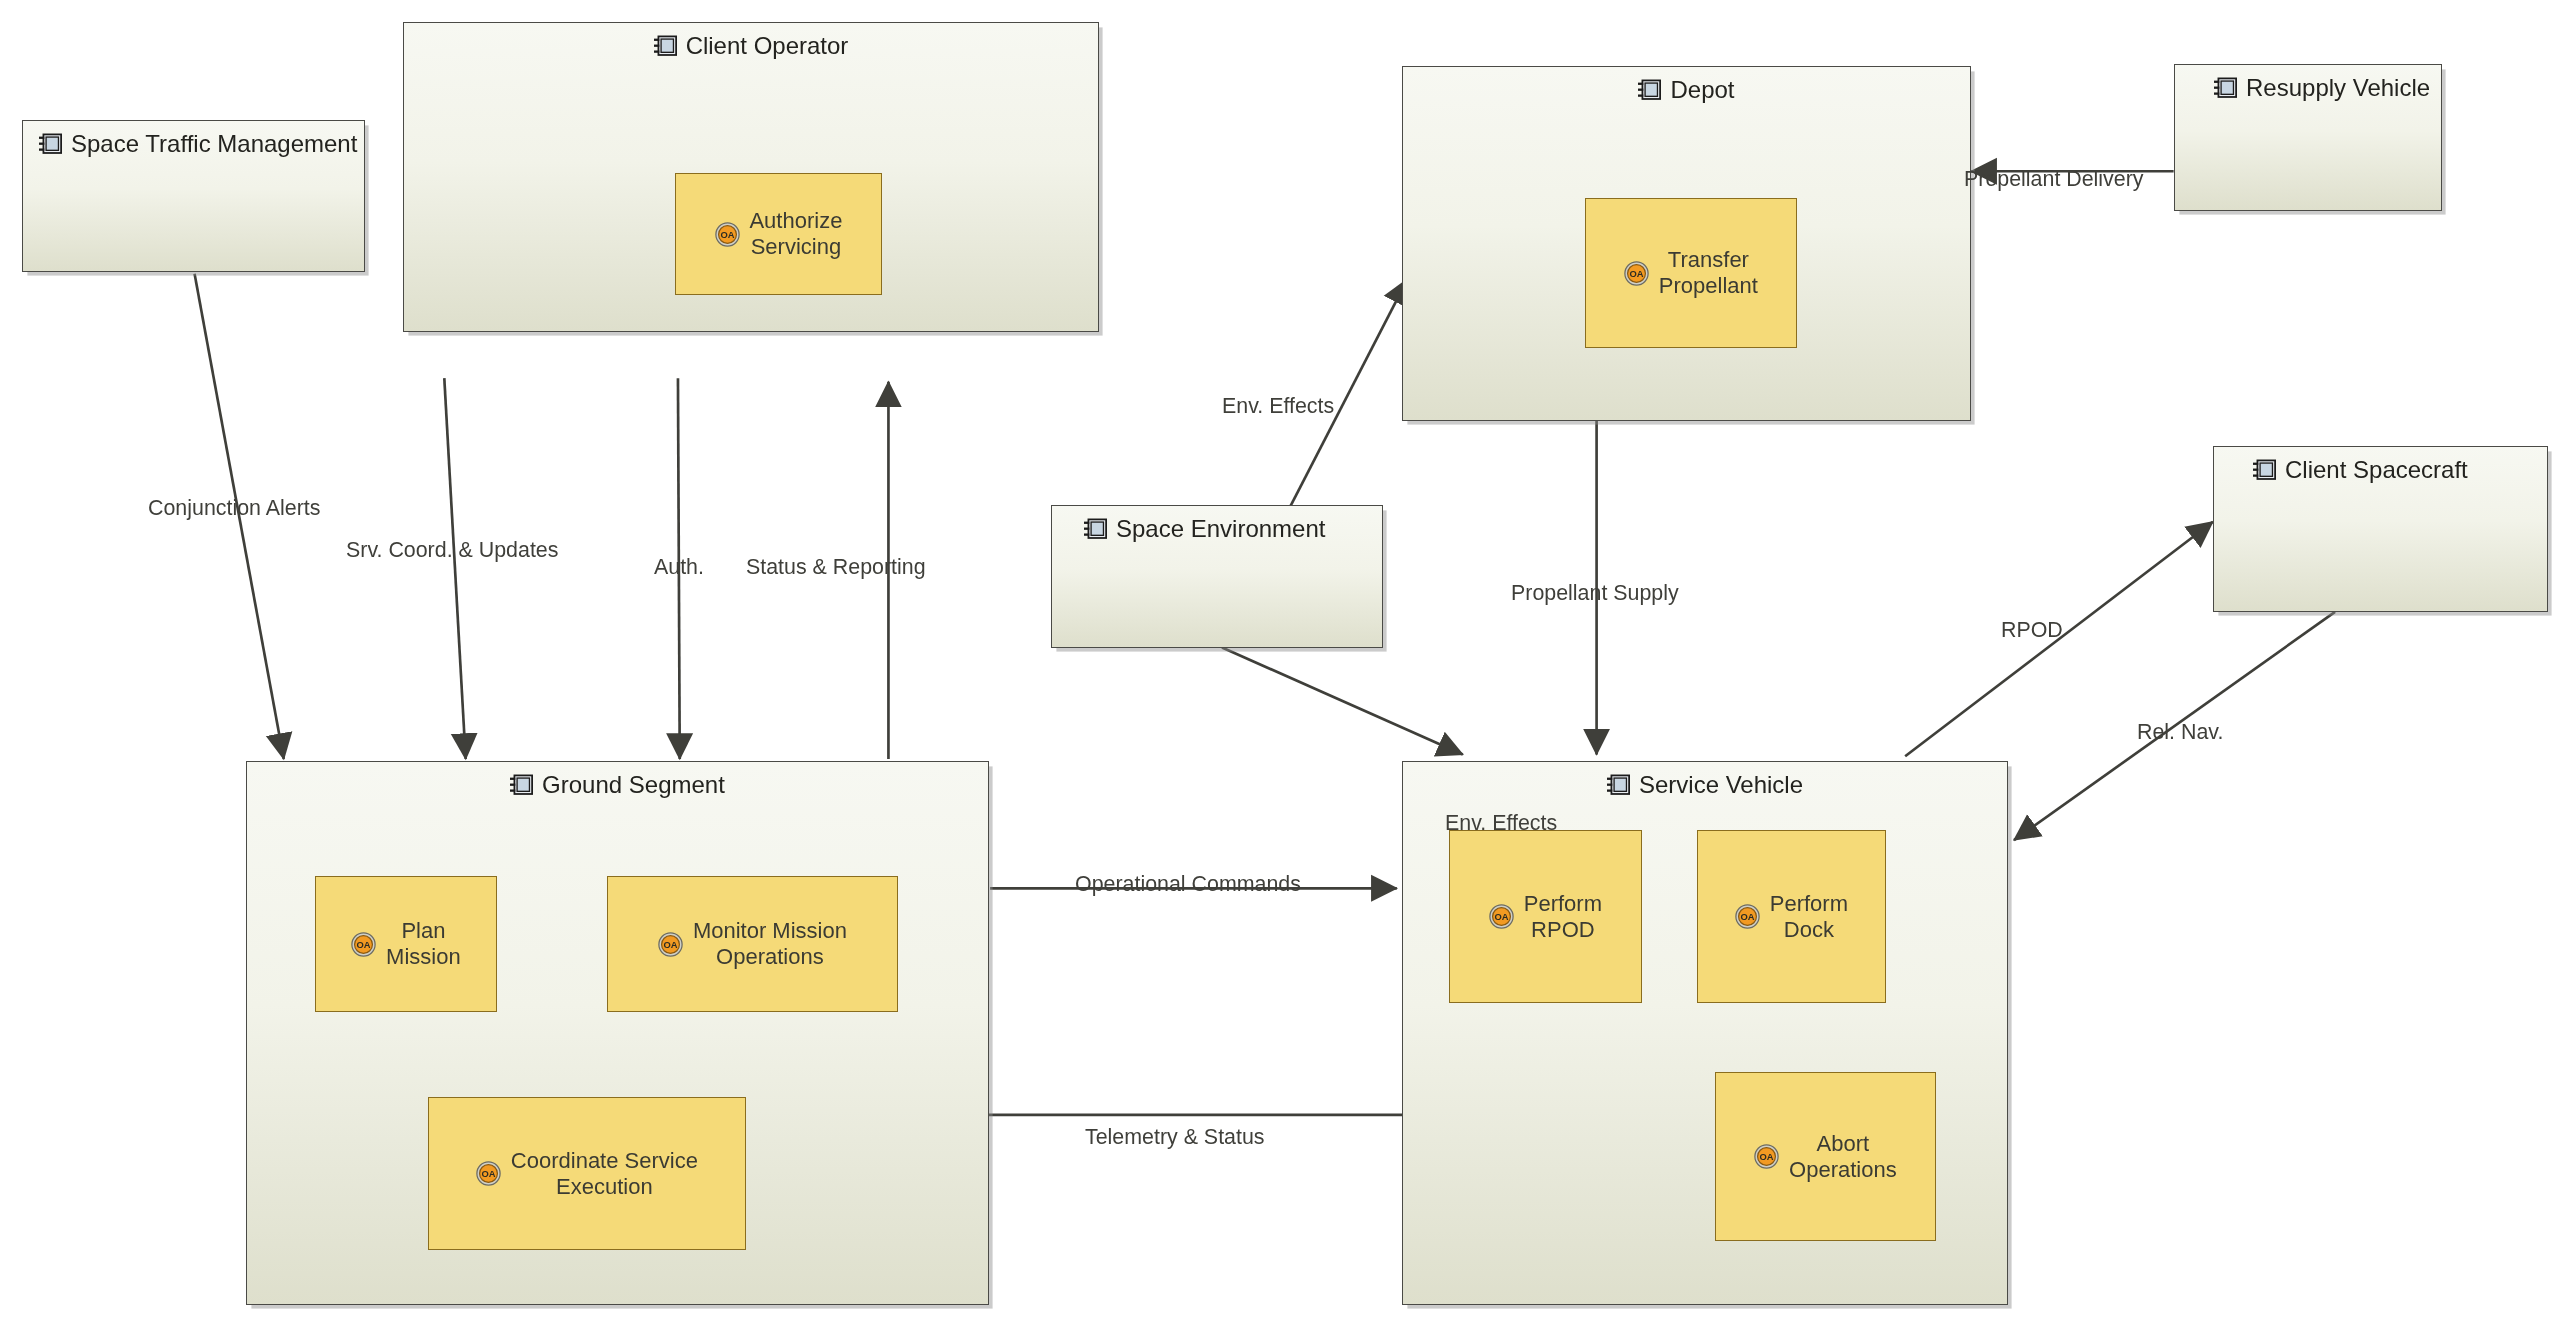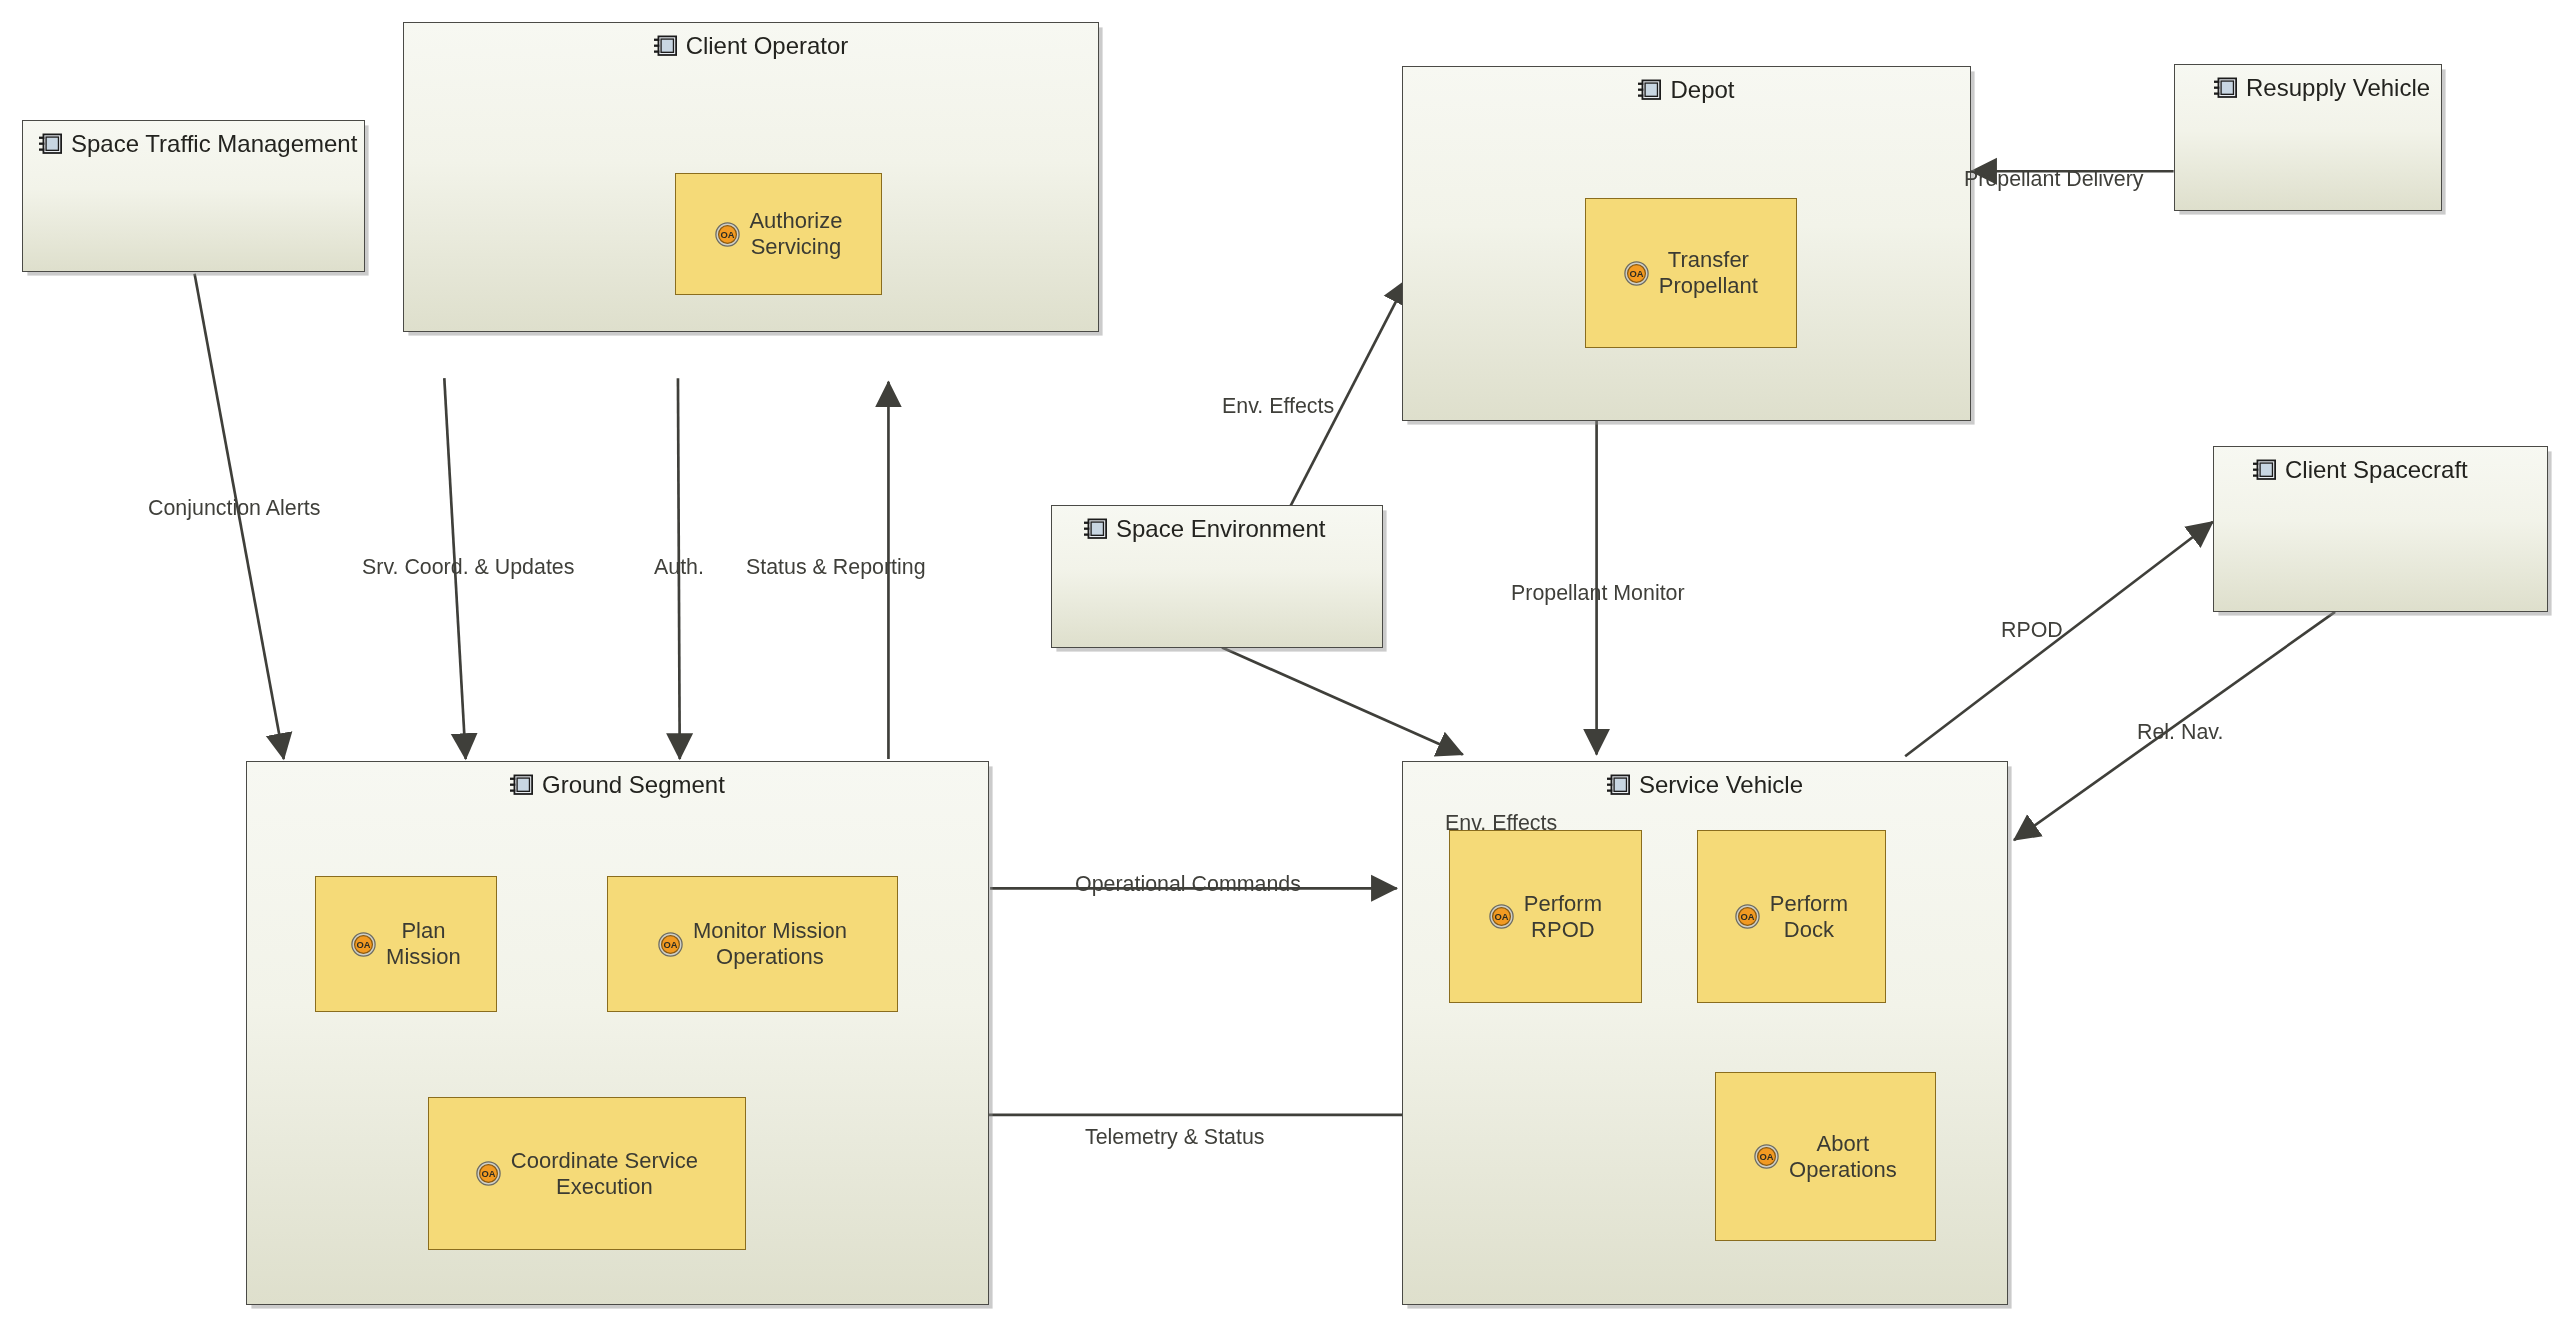--- a/index.html
+++ b/index.html
@@ -288,26 +288,26 @@
           <circle cx="14" cy="14" r="10" fill="#f29a22" stroke="#8a5a10" stroke-width="1.4"></circle>
           <text x="14" y="18.4" font-family="'Liberation Sans',sans-serif" font-size="10.5" font-weight="bold" fill="#2b2b22" text-anchor="middle">OA</text>
         </svg>
         <span class="action-label">Abort
 Operations</span>
       </div>
     </div>
   </div>
 
   <div class="edge-label" style="left:148px;top:498px;">Conjunction Alerts</div>
-  <div class="edge-label" style="left:346px;top:557px;margin-left:16px;">Srv. Coord. &amp; Updates</div>
+  <div class="edge-label" style="left:346px;top:540px;">Srv. Coord. &amp; Updates</div>
   <div class="edge-label" style="left:654px;top:557px;">Auth.</div>
   <div class="edge-label" style="left:746px;top:557px;">Status &amp; Reporting</div>
   <div class="edge-label" style="left:1964px;top:169px;">Propellant Delivery</div>
   <div class="edge-label" style="left:1222px;top:396px;">Env. Effects</div>
   <div class="edge-label" style="left:1445px;top:813px;">Env. Effects</div>
-  <div class="edge-label" style="left:1511px;top:583px;">Propellant Monitor</div>
+  <div class="edge-label" style="left:1511px;top:583px;">Propellant Supply</div>
   <div class="edge-label" style="left:2001px;top:620px;">RPOD</div>
   <div class="edge-label" style="left:2137px;top:722px;">Rel. Nav.</div>
   <div class="edge-label" style="left:1075px;top:874px;">Operational Commands</div>
   <div class="edge-label" style="left:1085px;top:1127px;">Telemetry &amp; Status</div>
 
 </div>
 
 
 </body></html>

